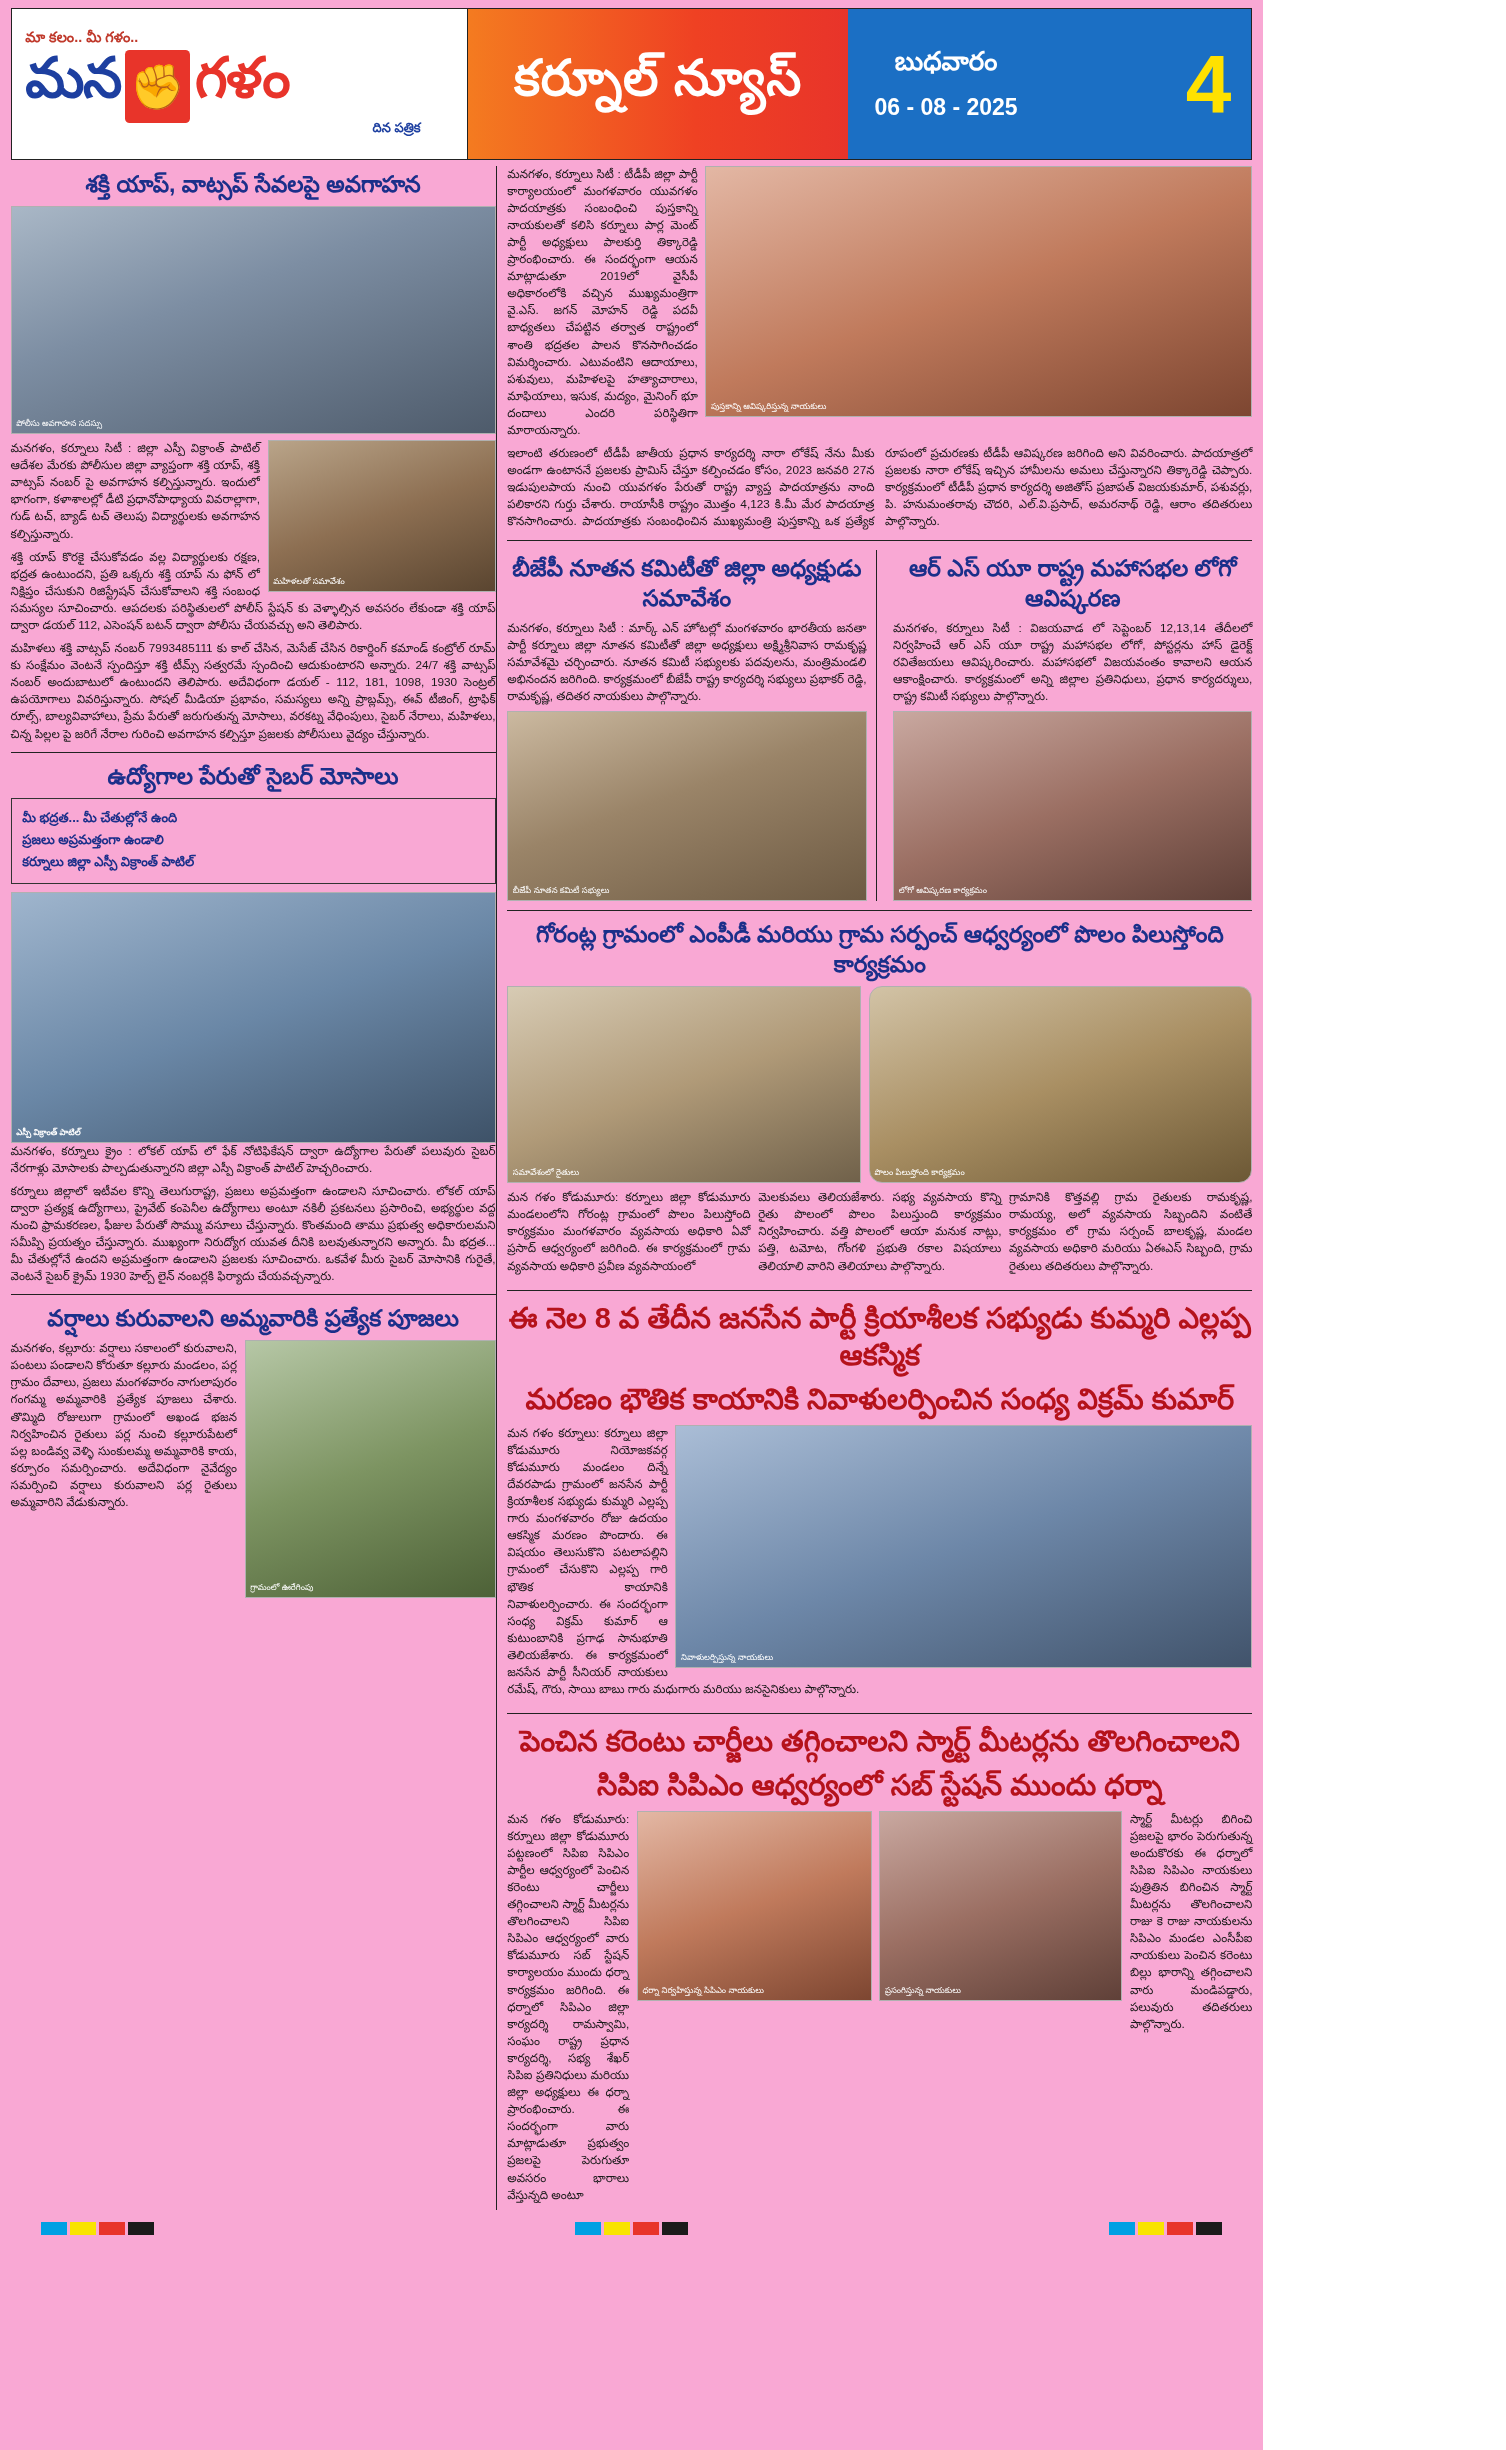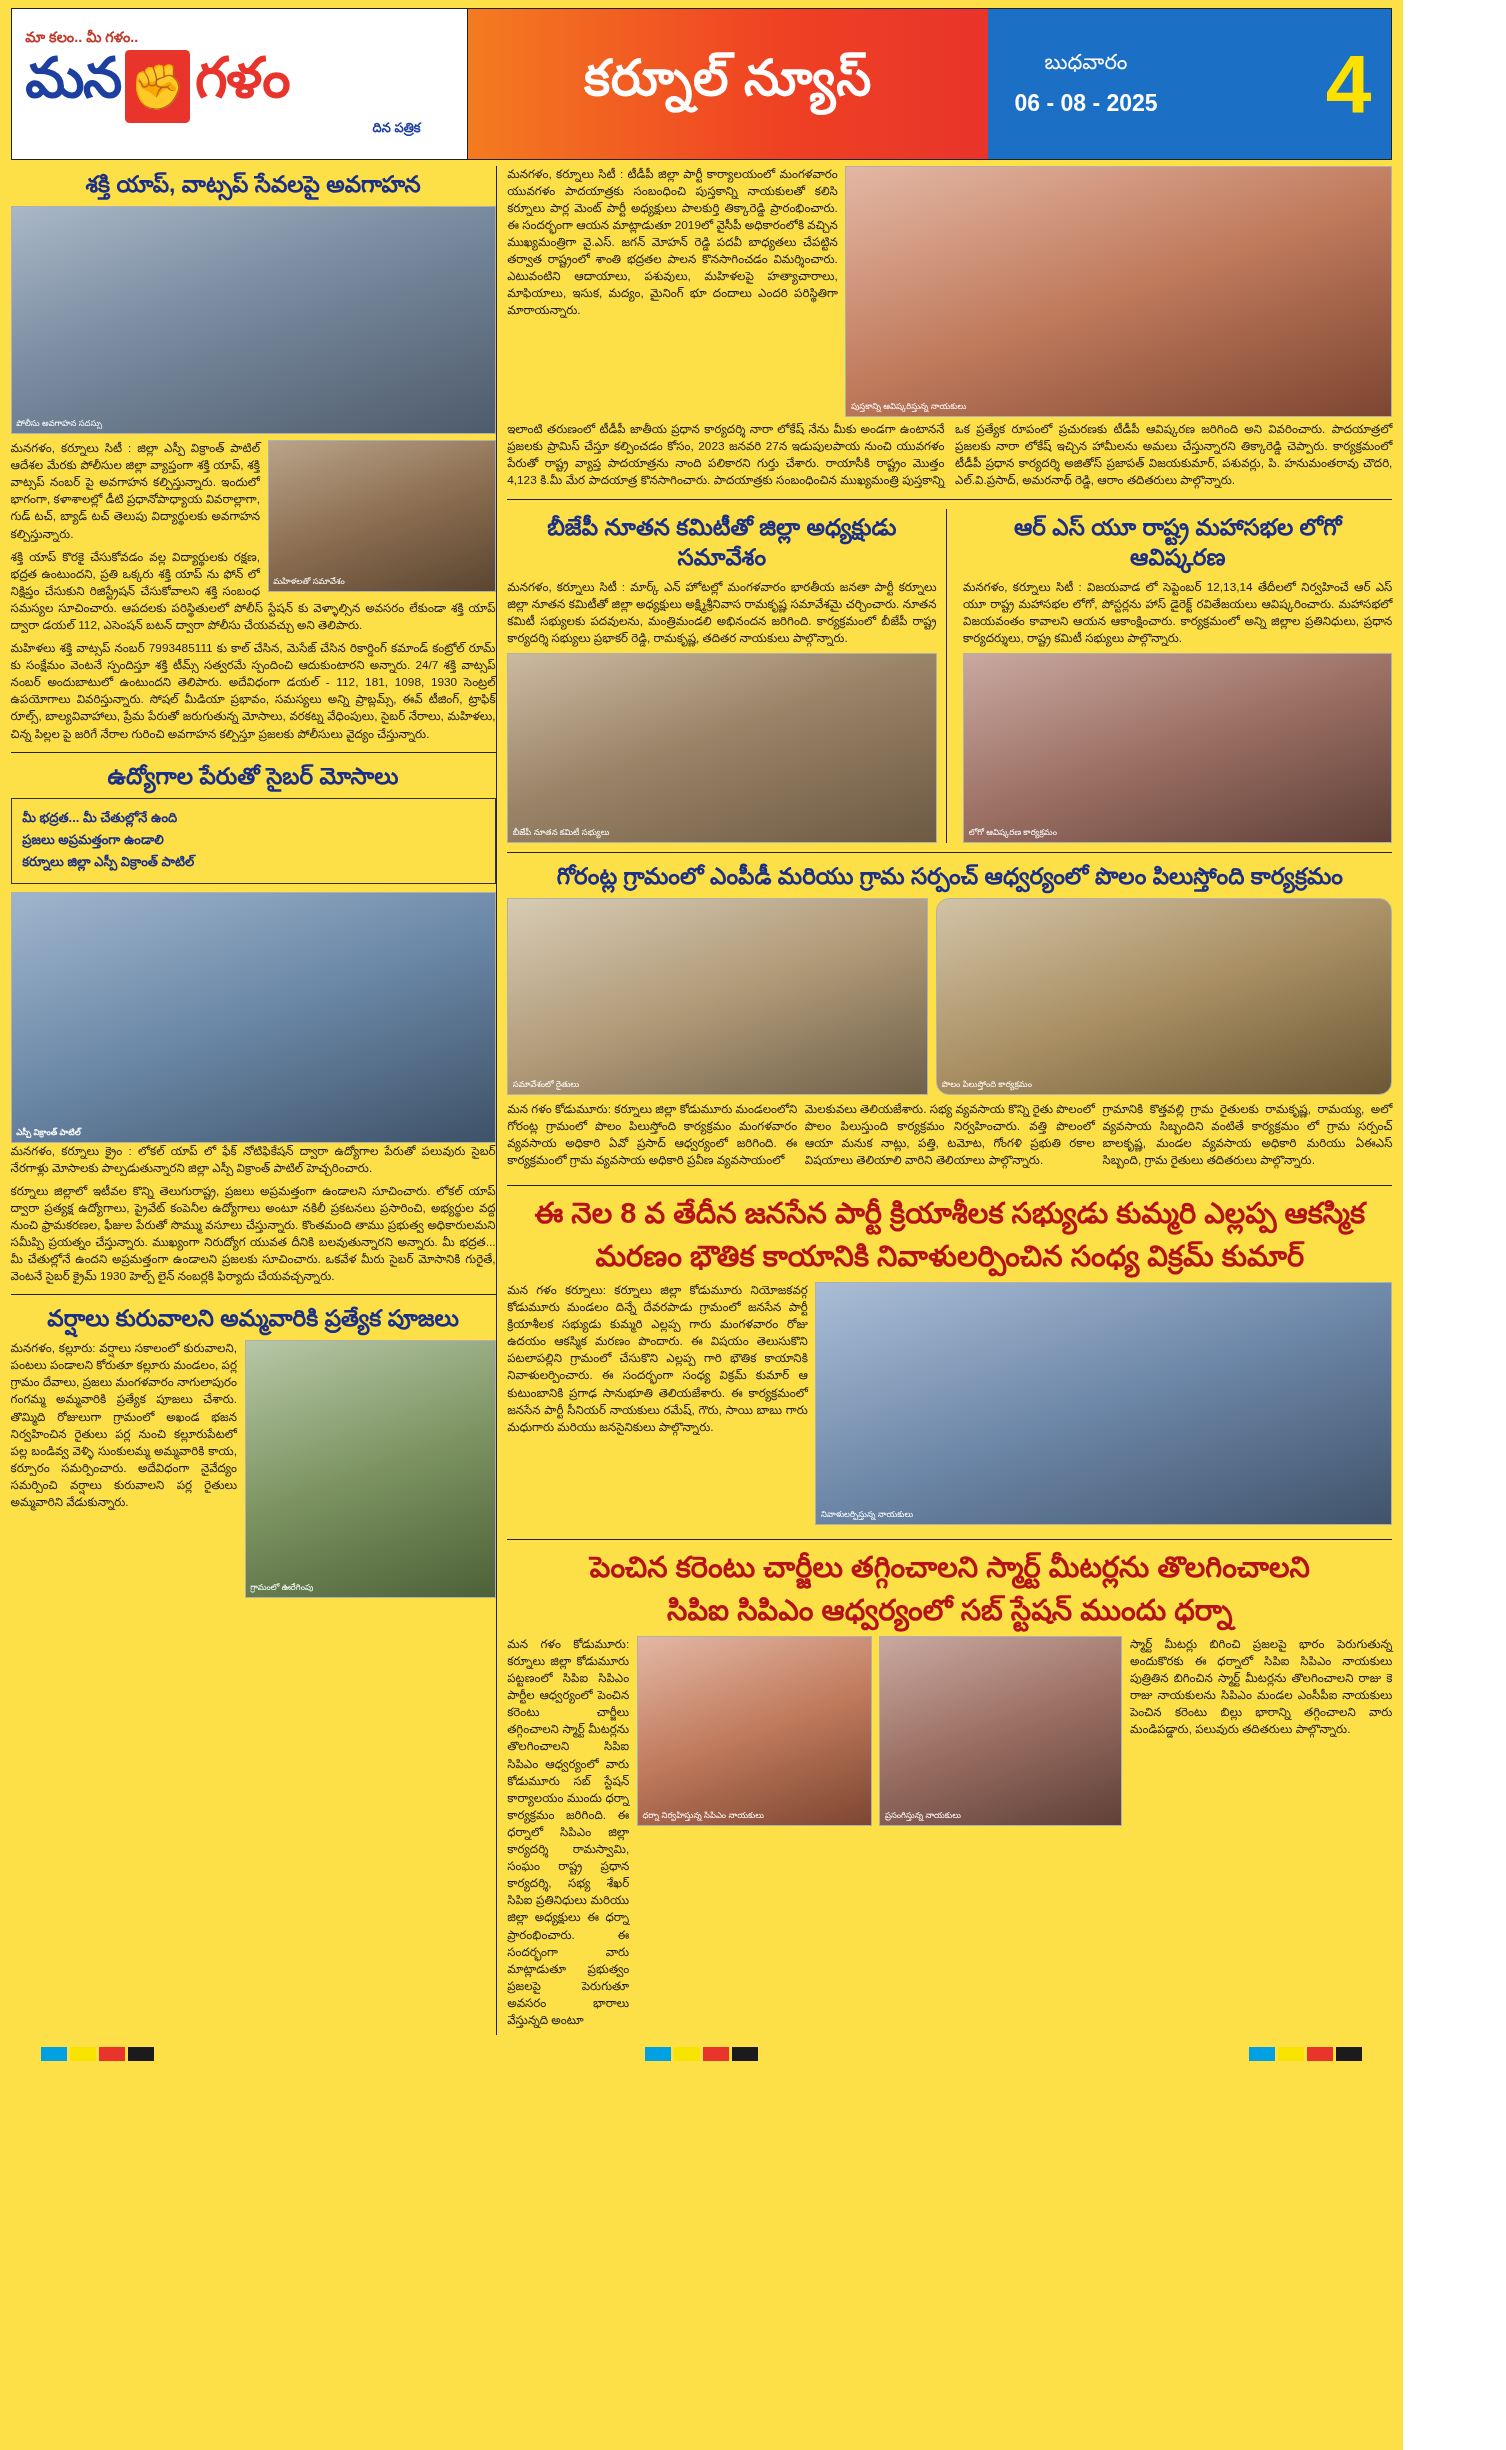--- a/index.html
+++ b/index.html
@@ -2,21 +2,21 @@
 <html style="font-size:12px"><head>
 <meta charset="utf-8">
 <style>
   * { box-sizing: border-box; }
   html, body { margin:0; padding:0; background:#ffffff; }
   body {
     width:1507px;
     font-family:"Liberation Sans", sans-serif;
     color:#111;
   }
-  .page { width:1403px; min-height:2450px; background:#fde047; padding:7.6px 10.6px 7.6px 10.6px; }
+  .page { width:1263px; min-height:2450px; background:#f9a8d4; padding:7.6px 10.6px 7.6px 10.6px; }
 
   
   .masthead { display:flex; align-items:stretch; height:152px; border:1.5px solid #222; }
   .mast-logo {
     width:456px; background:#fff; position:relative;
     display:flex; flex-direction:column; justify-content:center; padding-left:13.7px;
     border-right:1.5px solid #222;
   }
   .mast-tagline { font-size:14.4px; color:#c0392b; font-weight:bold; margin-bottom:1.5px; }
   .mast-logo-row { display:flex; align-items:flex-start; gap:4.6px; }
@@ -30,21 +30,21 @@
   .mast-center {
     flex:1; background:linear-gradient(90deg,#f47b20 0%, #ef4123 60%, #e8342a 100%);
     display:flex; align-items:center; justify-content:center;
   }
   .mast-center span { font-size:50px; font-weight:bold; color:#fff; letter-spacing:0.8px; }
   .mast-right {
     width:403px; background:#1b6fc4; display:flex; align-items:center; justify-content:space-between;
     padding:0 20px 0 26px; color:#fff;
   }
   .mast-date { display:flex; flex-direction:column; align-items:center; gap:10.6px; }
-  .mast-day { font-size:21px; font-weight:normal; }
+  .mast-day { font-size:26px; font-weight:bold; }
   .mast-datetxt { font-size:23px; font-weight:bold; }
   .mast-pageno { font-size:82px; font-weight:bold; color:#ffe100; line-height:1; }
 
   
   .content { display:flex; gap:0; margin-top:6px; }
   .col-left { width:486px; border-right:1.5px solid #222; }
   .col-right { flex:1; padding-left:10.6px; }
 
   .hl {
     font-size:23px; font-weight:bold; color:#1b2f8a; text-align:center;

